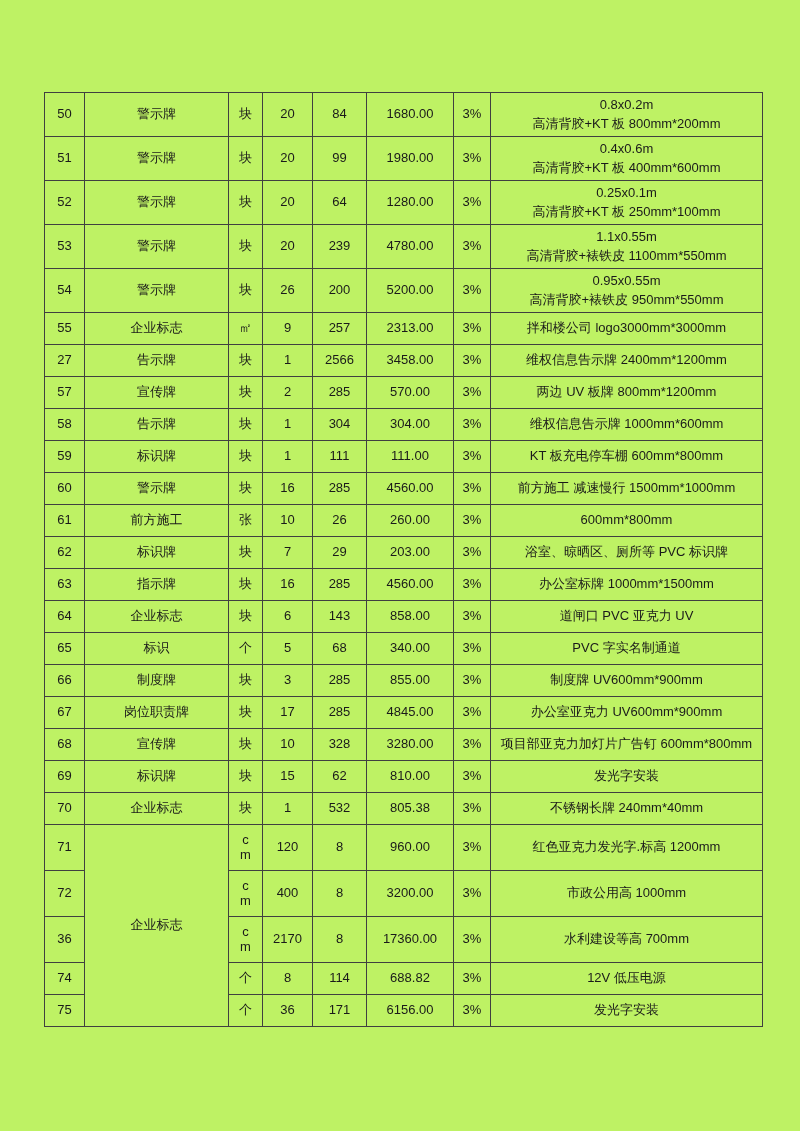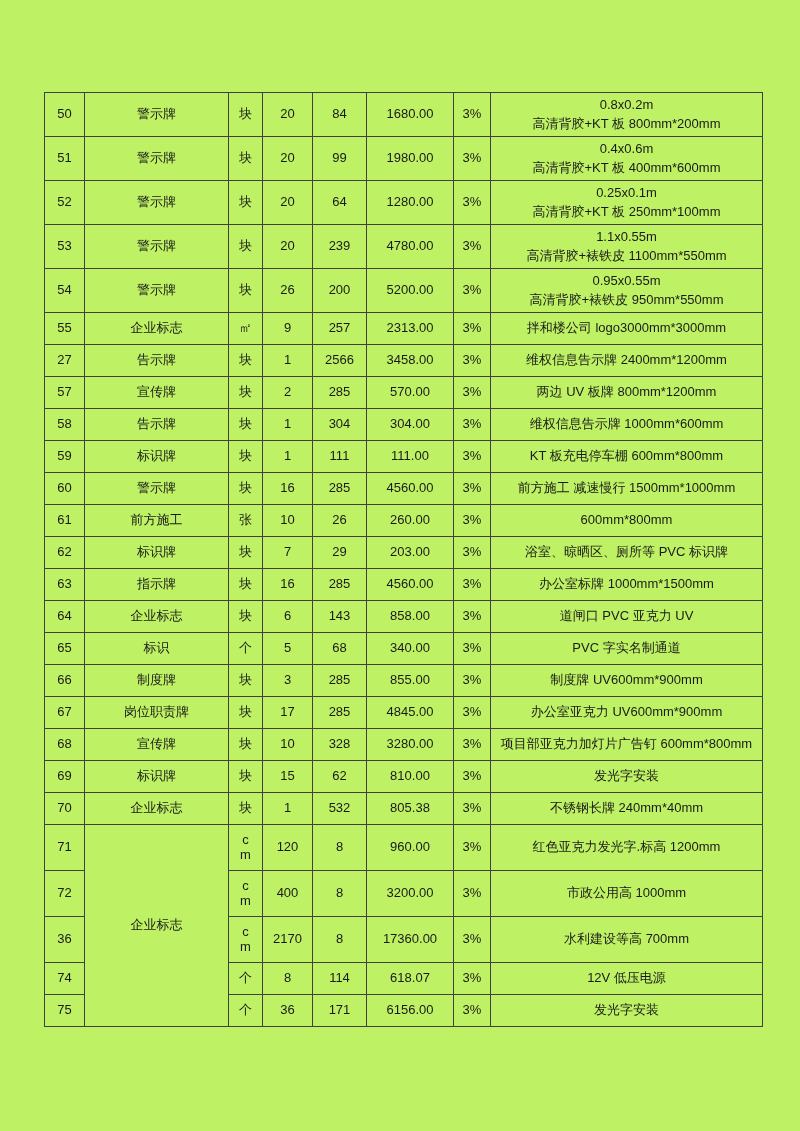--- a/index.html
+++ b/index.html
@@ -364,21 +364,21 @@
           <td>3%</td>
           <td class="desc">
             <div>水利建设等高 700mm</div>
           </td>
         </tr>
         <tr class="short">
           <td>74</td>
           <td>个</td>
           <td>8</td>
           <td>114</td>
-          <td class="amount">618.07</td>
+          <td class="amount">688.82</td>
           <td>3%</td>
           <td class="desc">
             <div>12V 低压电源</div>
           </td>
         </tr>
         <tr class="short">
           <td>75</td>
           <td>个</td>
           <td>36</td>
           <td>171</td>

